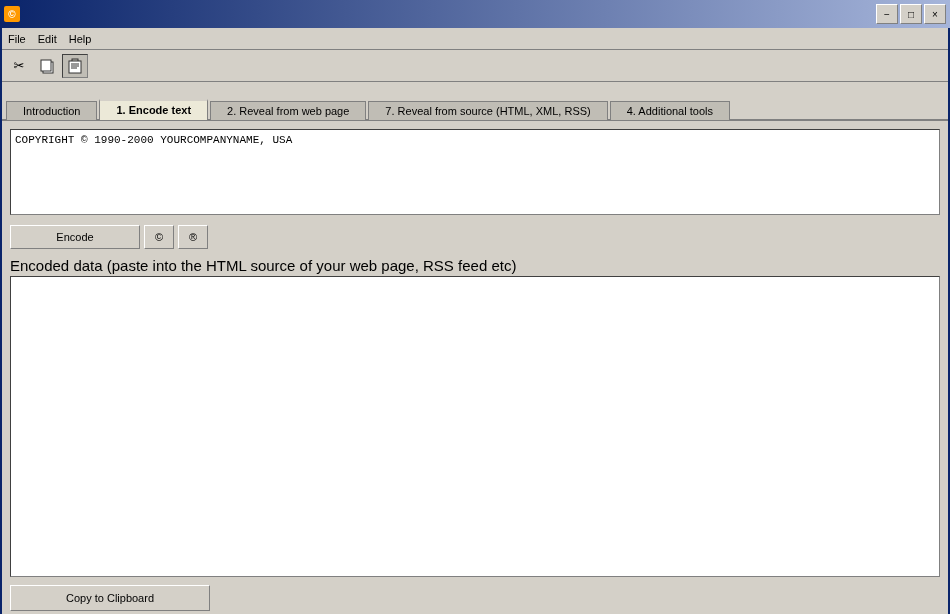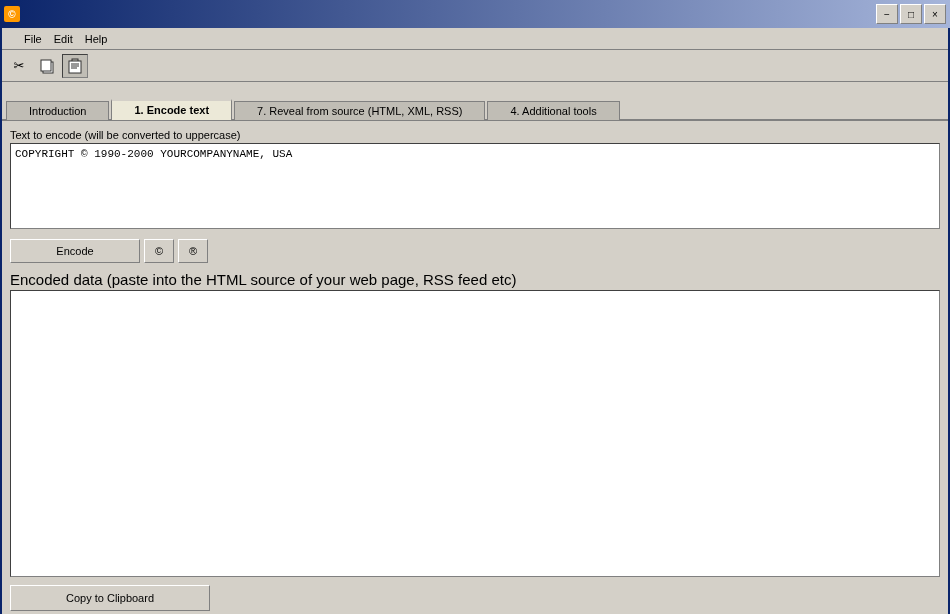--- a/index.html
+++ b/index.html
@@ -61,21 +61,21 @@
       color: #000;
     }
     .title-btn.close { background: #d4d0c8; }
 
     
     .menu-bar {
       background: #d4d0c8;
       height: 22px;
       display: flex;
       align-items: center;
-      padding: 0 16px;
+      padding: 0 0;
       border-bottom: 1px solid #808080;
     }
     .menu-item {
       padding: 2px 6px;
       cursor: pointer;
       font-size: 11px;
     }
 
     
     .toolbar {
@@ -107,21 +107,21 @@
 
     
     .tabs-bar {
       background: #d4d0c8;
       display: flex;
       align-items: flex-end;
       padding: 4px 0 0 4px;
       border-bottom: 2px solid #808080;
     }
     .tab {
-      padding: 3px 22px;
+      padding: 3px 16px;
       font-size: 11px;
       cursor: pointer;
       background: #d4d0c8;
       border: 1px solid #808080;
       border-bottom: none;
       margin-right: 2px;
       position: relative;
       top: 1px;
     }
     .tab.active {
@@ -303,31 +303,33 @@
   </div>
 
   <div class="tabs-bar">
     <div class="tab">
       <span>Introduction</span>
     </div>
     <div class="tab active">
       <span>1. Encode text</span>
     </div>
     <div class="tab">
+      <span>2. Reveal from web page</span>
+    </div>
+    <div class="tab">
       <span>7. Reveal from source (HTML, XML, RSS)</span>
     </div>
     <div class="tab">
       <span>4. Additional tools</span>
     </div>
   </div>
 
   <div class="main-content">
 
     <div>
-      <div class="section-label">Text to encode (will be converted to uppercase)</div>
       <textarea class="encode-input-area" spellcheck="false" id="encode-input" style="">COPYRIGHT © 1990-2000 YOURCOMPANYNAME, USA</textarea>
     </div>
 
     <div class="encode-buttons-row">
       <button class="encode-btn">Encode</button>
       <button class="symbol-btn">©</button>
       <button class="symbol-btn">®</button>
     </div>
 
     <div style="display:flex; flex-direction:column; flex:1; min-height:0;">

